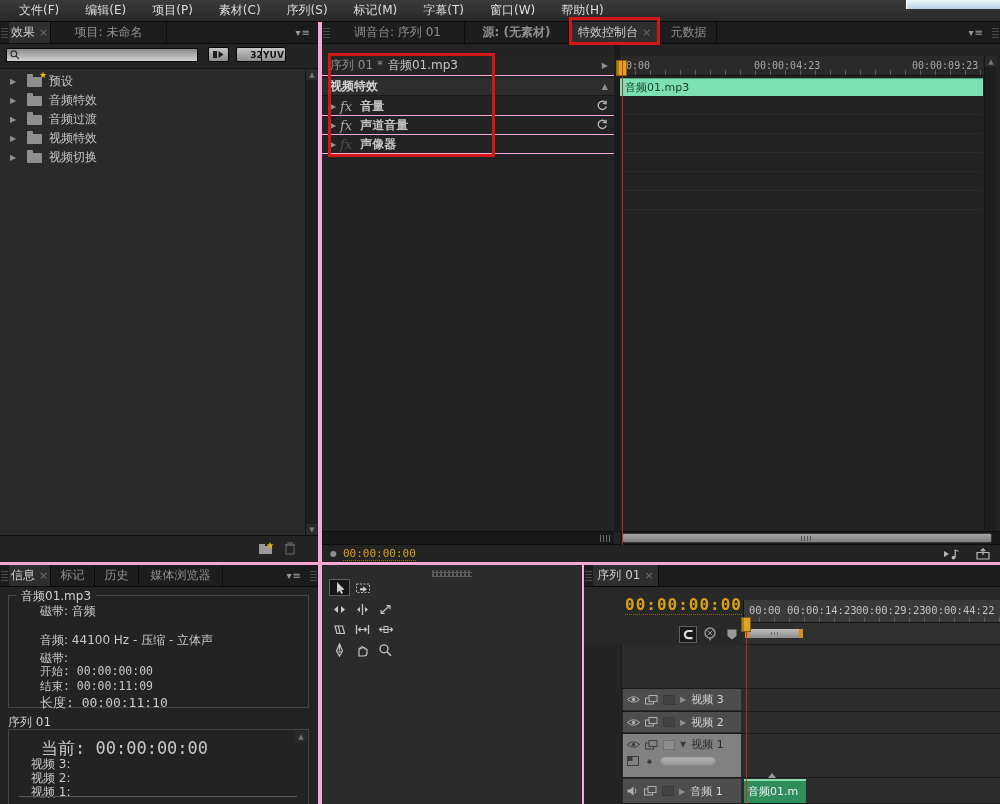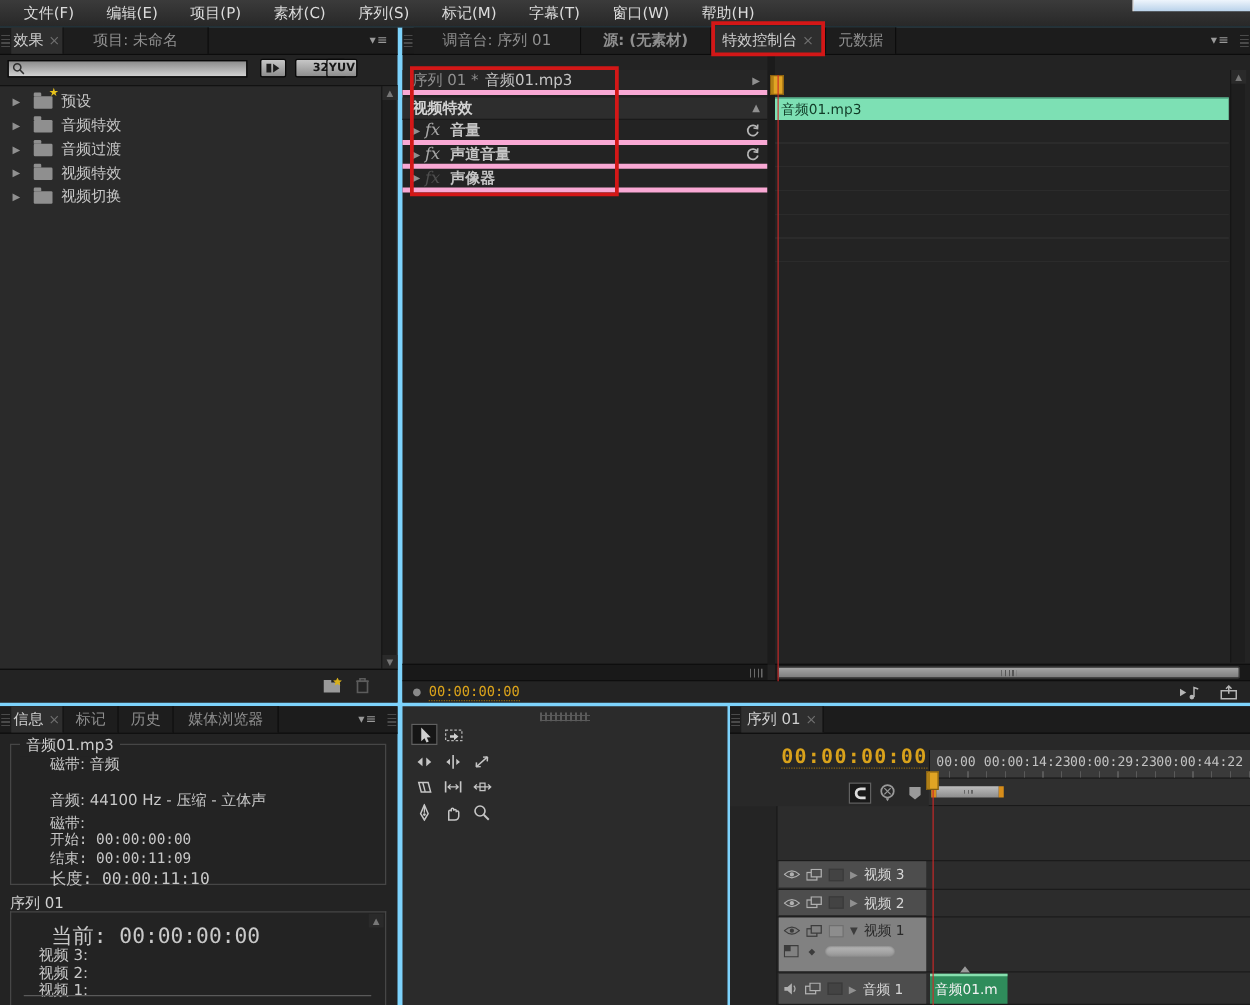--- a/index.html
+++ b/index.html
@@ -1,19 +1,19 @@
 <!DOCTYPE html>
 <html><head>
 <meta charset="utf-8">
 <style>
   * { margin:0; padding:0; box-sizing:border-box; }
   html,body { background:#000; }
   #root {
     position:relative; width:1000px; height:804px; overflow:hidden;
-    background:#7dd3fc; font-family:"DejaVu Sans","Liberation Sans",sans-serif;
+    background:#f9a8d4; font-family:"DejaVu Sans","Liberation Sans",sans-serif;
     color:#c8c8c8; font-size:12px;
   }
   .mono { font-family:"DejaVu Sans Mono","Liberation Mono",monospace; }
   .panel { position:absolute; background:#232323; }
   .abs { position:absolute; }
   
   .menubar { position:absolute; left:0; top:0; width:1000px; height:22px;
     background:linear-gradient(#3b3b3b,#282828); border-bottom:1px solid #0a0a0a;
     display:flex; align-items:center; padding-left:6px; color:#dcdcdc; }
   .mi { padding:0 13px; height:22px; display:flex; align-items:center; }
@@ -42,21 +42,21 @@
   .starbadge { position:absolute; top:-7px; right:-5px; color:#e7c31c; font-size:9px; }
   .treerow { position:absolute; left:0; width:304px; height:19px; display:flex;
     align-items:center; gap:7px; padding-left:10px; color:#c6c6c6; }
   .sqbtn { position:absolute; height:15px; background:linear-gradient(#c6c6c6,#8d8d8d);
     border:1px solid #090909; border-radius:2px; color:#161616; font-size:9px;
     font-weight:bold; display:flex; align-items:center; justify-content:center; }
   .vscroll { position:absolute; width:12px; background:#1e1e1e; border-left:1px solid #161616; }
   .scrar { position:absolute; left:0; width:12px; height:11px; color:#777; font-size:7px;
     display:flex; align-items:center; justify-content:center; background:#2a2a2a; }
   .ecrow { position:absolute; left:0; width:292px; height:19px; display:flex;
-    align-items:center; padding:0 6px 0 8px; border-bottom:4px solid #f9a8d4; color:#c4c4c4; }
+    align-items:center; padding:0 6px 0 8px; border-bottom:1px solid #f9a8d4; color:#c4c4c4; }
   .rst { margin-left:auto; display:flex; align-items:center; }
   .redbox { position:absolute; border:3px solid #d31717; z-index:50; }
   .goldtc { color:#d9a21b; font-family:"DejaVu Sans Mono","Liberation Mono",monospace;
     border-bottom:1px dotted #8a6512; }
   .ticks { position:absolute; bottom:0; height:5px;
     background:repeating-linear-gradient(90deg,#5a5a5a 0 1px,transparent 1px 15px); }
   .toolcell { position:absolute; width:21px; height:17px; display:flex;
     align-items:center; justify-content:center; }
   .toolcell.sel { background:#161616; border:1px solid #606060; }
   .trackbox { position:absolute; left:39px; width:118px; background:#4d4d4d;
@@ -222,20 +222,26 @@
       </span>
     </div>
     <div class="ecrow" style="top:113px;">
       <span class="twirl">▶</span>
       <span class="fxb" style="color:#4f4f4f;">fx</span>
       <span style="margin-left:8px;font-weight:bold;">声像器</span>
     </div>
 
     <div class="abs" style="left:292px;top:22px;width:6px;height:488px;background:#1b1b1b;"></div>
 
+    <div class="abs" style="left:298px;top:34px;width:363px;height:20px;background:#2a2a2a;border-bottom:1px solid #141414;">
+      <span class="abs mono" style="left:6px;top:4px;font-size:10px;color:#a9a9a9;">0:00</span>
+      <span class="abs mono" style="left:134px;top:4px;font-size:10px;color:#a9a9a9;">00:00:04:23</span>
+      <span class="abs mono" style="left:292px;top:4px;font-size:10px;color:#a9a9a9;">00:00:09:23</span>
+      <div class="ticks" style="left:0;width:363px;"></div>
+    </div>
     <div class="abs" style="left:294px;top:38px;width:11px;height:16px;background:#e0a424;border:1px solid #8a5f0e;
          box-shadow:inset 2px 0 0 #b07f14;"></div>
     <div class="abs" style="left:298px;top:56px;width:363px;height:18px;background:#7de0b4;border-top:1px solid #4da581;
          color:#113b27;font-size:11px;display:flex;align-items:center;padding-left:5px;">
       <span>音频01.mp3</span>
     </div>
     <div class="abs" style="left:298px;top:74px;width:363px;height:115px;
          background:repeating-linear-gradient(180deg,transparent 0 18px,#2b2b2b 18px 19px);"></div>
     <div class="abs" style="left:300px;top:38px;width:1px;height:485px;background:rgba(205,40,40,.9);z-index:5;"></div>
 

